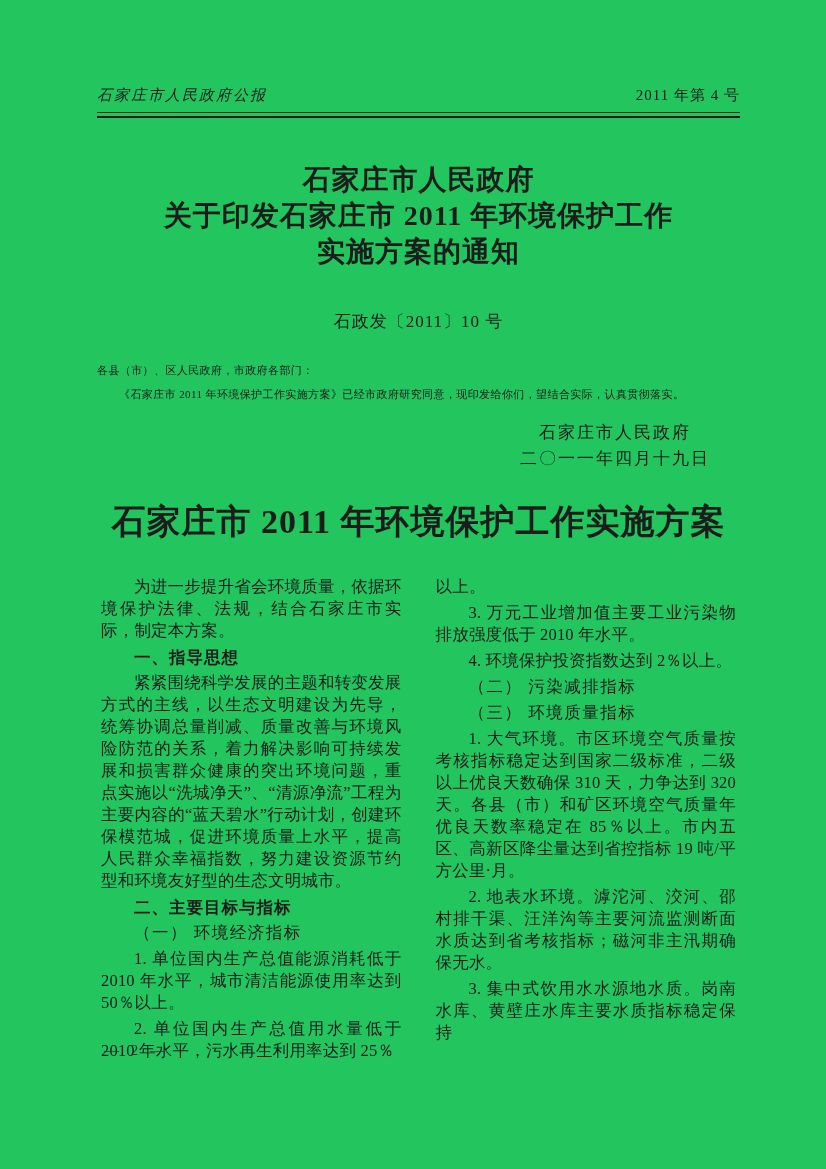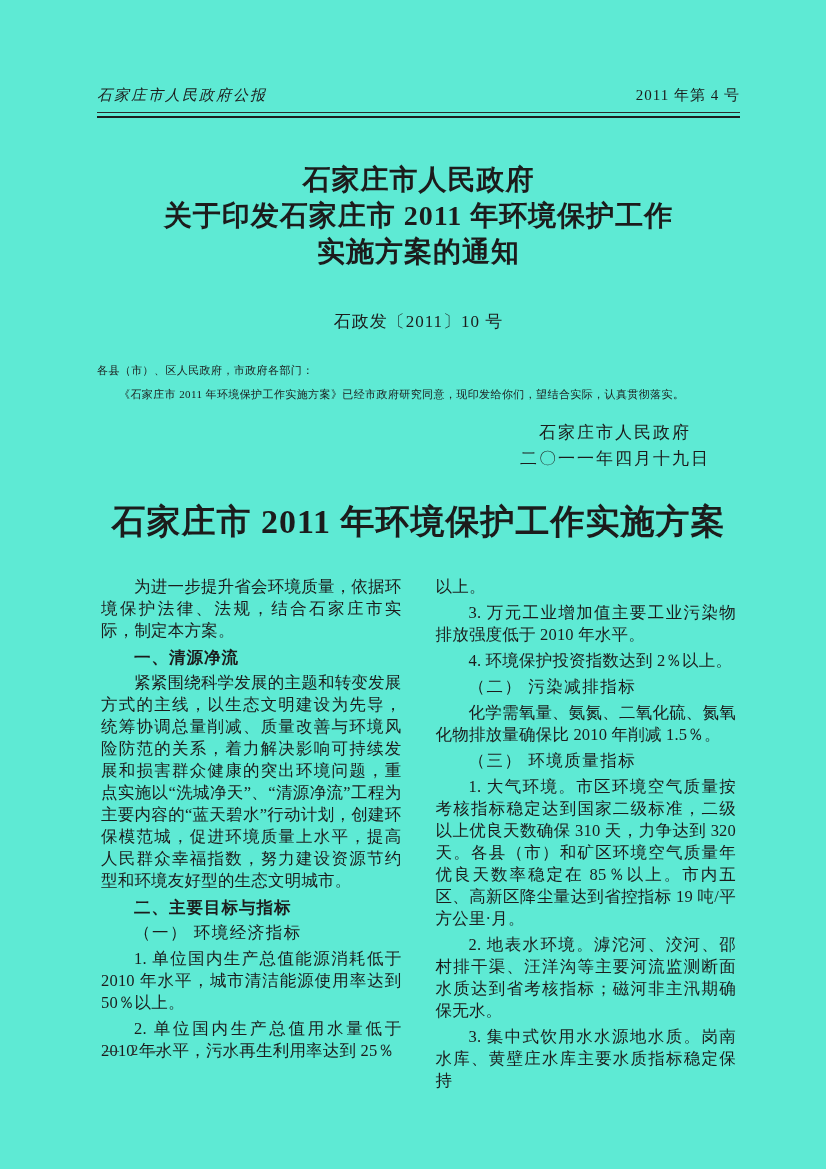--- a/index.html
+++ b/index.html
@@ -1,21 +1,21 @@
 <!DOCTYPE html>
 <html lang="zh"><head>
 <meta charset="utf-8">
 <style>
   html, body { margin: 0; padding: 0; background: #e8e8e8; }
   .page {
     position: relative;
     width: 826px;
     height: 1169px;
     margin: 0 auto;
-    background: #5eead4;
+    background: #22c55e;
     color: #1c1c1c;
     box-sizing: border-box;
     padding: 86px 86px 0 97px;
     font-family: "Liberation Serif", "DejaVu Serif", serif;
     overflow: hidden;
   }
 
   
   .running-head {
     display: flex;
@@ -147,33 +147,32 @@
       <div>石家庄市人民政府</div>
       <div>二〇一一年四月十九日</div>
     </div>
   </div>
 
   <div class="plan-title">石家庄市 2011 年环境保护工作实施方案</div>
 
   <div class="columns">
     <div class="col" id="left-col">
         <p class="para">为进一步提升省会环境质量，依据环境保护法律、法规，结合石家庄市实际，制定本方案。</p>
-        <p class="heading">一、清源净流</p>
+        <p class="heading">一、指导思想</p>
         <p class="para">紧紧围绕科学发展的主题和转变发展方式的主线，以生态文明建设为先导，统筹协调总量削减、质量改善与环境风险防范的关系，着力解决影响可持续发展和损害群众健康的突出环境问题，重点实施以“洗城净天”、“清源净流”工程为主要内容的“蓝天碧水”行动计划，创建环保模范城，促进环境质量上水平，提高人民群众幸福指数，努力建设资源节约型和环境友好型的生态文明城市。</p>
         <p class="heading">二、主要目标与指标</p>
         <p class="sub">（一） 环境经济指标</p>
         <p class="para">1. 单位国内生产总值能源消耗低于 2010 年水平，城市清洁能源使用率达到 50％以上。</p>
         <p class="para">2. 单位国内生产总值用水量低于 2010 年水平，污水再生利用率达到 25％</p>
       </div>
     <div class="col" id="right-col">
         <p class="cont">以上。</p>
         <p class="para">3. 万元工业增加值主要工业污染物排放强度低于 2010 年水平。</p>
         <p class="para">4. 环境保护投资指数达到 2％以上。</p>
         <p class="sub">（二） 污染减排指标</p>
-        <p class="para">化学需氧量、氨氮、二氧化硫、氮氧化物排放量确保比 2010 年削减 1.5％。</p>
         <p class="sub">（三） 环境质量指标</p>
         <p class="para">1. 大气环境。市区环境空气质量按考核指标稳定达到国家二级标准，二级以上优良天数确保 310 天，力争达到 320 天。各县（市）和矿区环境空气质量年优良天数率稳定在 85％以上。市内五区、高新区降尘量达到省控指标 19 吨/平方公里·月。</p>
         <p class="para">2. 地表水环境。滹沱河、洨河、邵村排干渠、汪洋沟等主要河流监测断面水质达到省考核指标；磁河非主汛期确保无水。</p>
         <p class="para">3. 集中式饮用水水源地水质。岗南水库、黄壁庄水库主要水质指标稳定保持</p>
       </div>
   </div>
 
   <div class="page-number">
     <span>— 2 —</span>
   </div>

